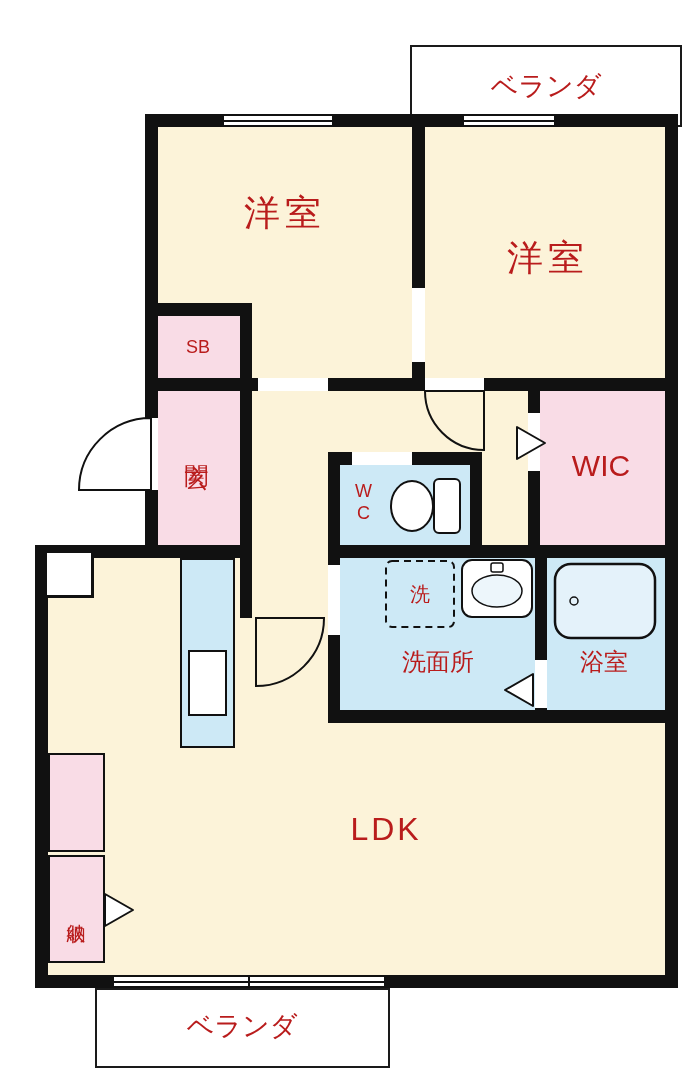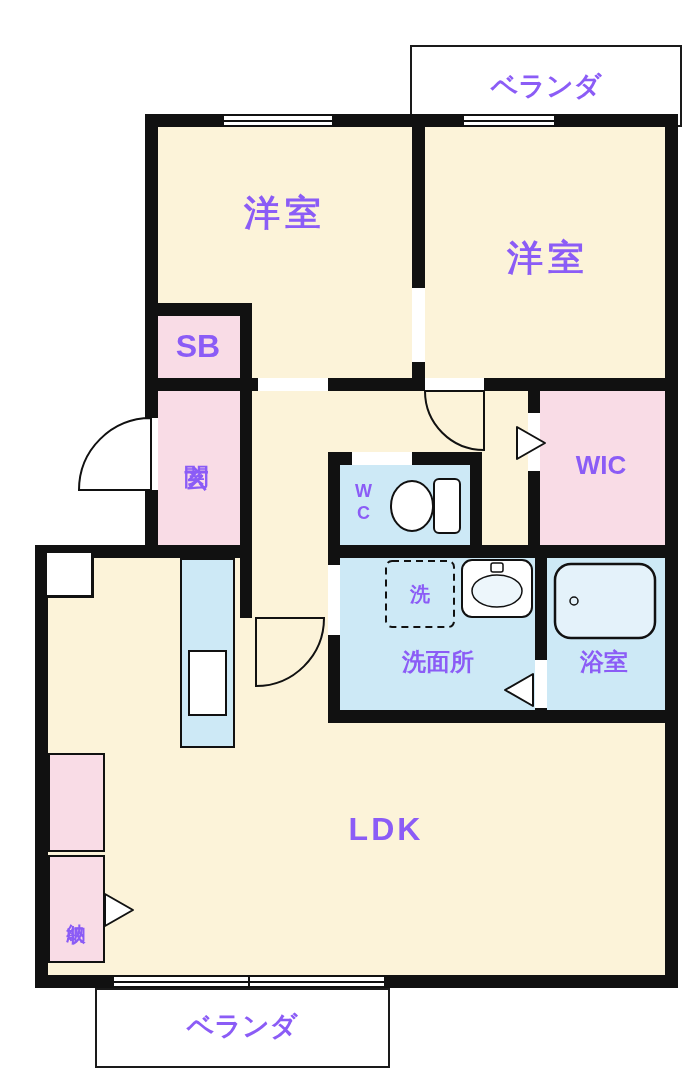--- a/index.html
+++ b/index.html
@@ -10,21 +10,21 @@
   .wall { position:absolute; background:var(--wall,#111111); }
   .opening { position:absolute; background:#ffffff; }
   .fill-room { background:var(--room,#fcf3d9); }
   .fill-closet { background:var(--closet,#f9dce6); }
   .fill-wet { background:var(--wet-area,#cde9f6); }
   .veranda { position:absolute; background:#ffffff; border:2px solid #1a1a1a; }
   .window { position:absolute; background:#ffffff; border:2px solid #111111; }
   .window .mid { position:absolute; left:0; right:0; top:50%; height:2px; margin-top:-1px; background:#111111; }
   .window .tick { position:absolute; top:0; bottom:0; width:2px; background:#111111; left:50%; margin-left:-1px; }
   .box { position:absolute; border:2px solid #111111; }
-  .lbl { position:absolute; transform:translate(-50%,-50%); color:#8b5cf6; font-weight:700; white-space:nowrap; line-height:1.05; }
+  .lbl { position:absolute; transform:translate(-50%,-50%); color:#b91c1c; font-weight:400; white-space:nowrap; line-height:1.05; }
   .vert { writing-mode:vertical-rl; text-orientation:upright; }
   svg.overlay { position:absolute; left:0; top:0; }
 </style>
 </head>
 <body>
 
 <div class="plan">
 
   <div class="veranda" style="left:410px;top:45px;width:272px;height:82px"></div>
   <div class="veranda" style="left:95px;top:988px;width:295px;height:80px"></div>
@@ -104,23 +104,23 @@
     <g>
       <rect x="555" y="564" width="100" height="74" rx="16" fill="#e4f2fa" stroke="#111111" stroke-width="2.5"></rect>
       <circle cx="574" cy="601" r="4" fill="none" stroke="#111111" stroke-width="1.5"></circle>
     </g>
     <rect x="386" y="561" width="68" height="66" rx="6" fill="none" stroke="#111111" stroke-width="2" stroke-dasharray="7 5"></rect>
   </svg>
 
   <div class="lbl" style="left:546px;top:86px;font-size:27px">ベランダ</div>
   <div class="lbl" style="left:285px;top:213px;font-size:36px;letter-spacing:5px">洋室</div>
   <div class="lbl" style="left:548px;top:258px;font-size:36px;letter-spacing:5px">洋室</div>
-  <div class="lbl" style="left:198px;top:347px;font-size:32px">SB</div>
+  <div class="lbl" style="left:198px;top:347px;font-size:18px">SB</div>
   <div class="lbl vert" style="left:197px;top:446px;font-size:24px">玄関</div>
-  <div class="lbl" style="left:601px;top:466px;font-size:26px">WIC</div>
+  <div class="lbl" style="left:601px;top:466px;font-size:30px">WIC</div>
   <div class="lbl vert" style="left:363px;top:503px;font-size:18px;letter-spacing:2px">WC</div>
   <div class="lbl" style="left:420px;top:594px;font-size:20px">洗</div>
   <div class="lbl" style="left:438px;top:662px;font-size:24px">洗面所</div>
   <div class="lbl" style="left:604px;top:662px;font-size:24px">浴室</div>
   <div class="lbl" style="left:386px;top:830px;font-size:32px;letter-spacing:3px">LDK</div>
   <div class="lbl vert" style="left:76px;top:909px;font-size:19px">収納</div>
   <div class="lbl" style="left:242px;top:1026px;font-size:27px">ベランダ</div>
 
 </div>
 

